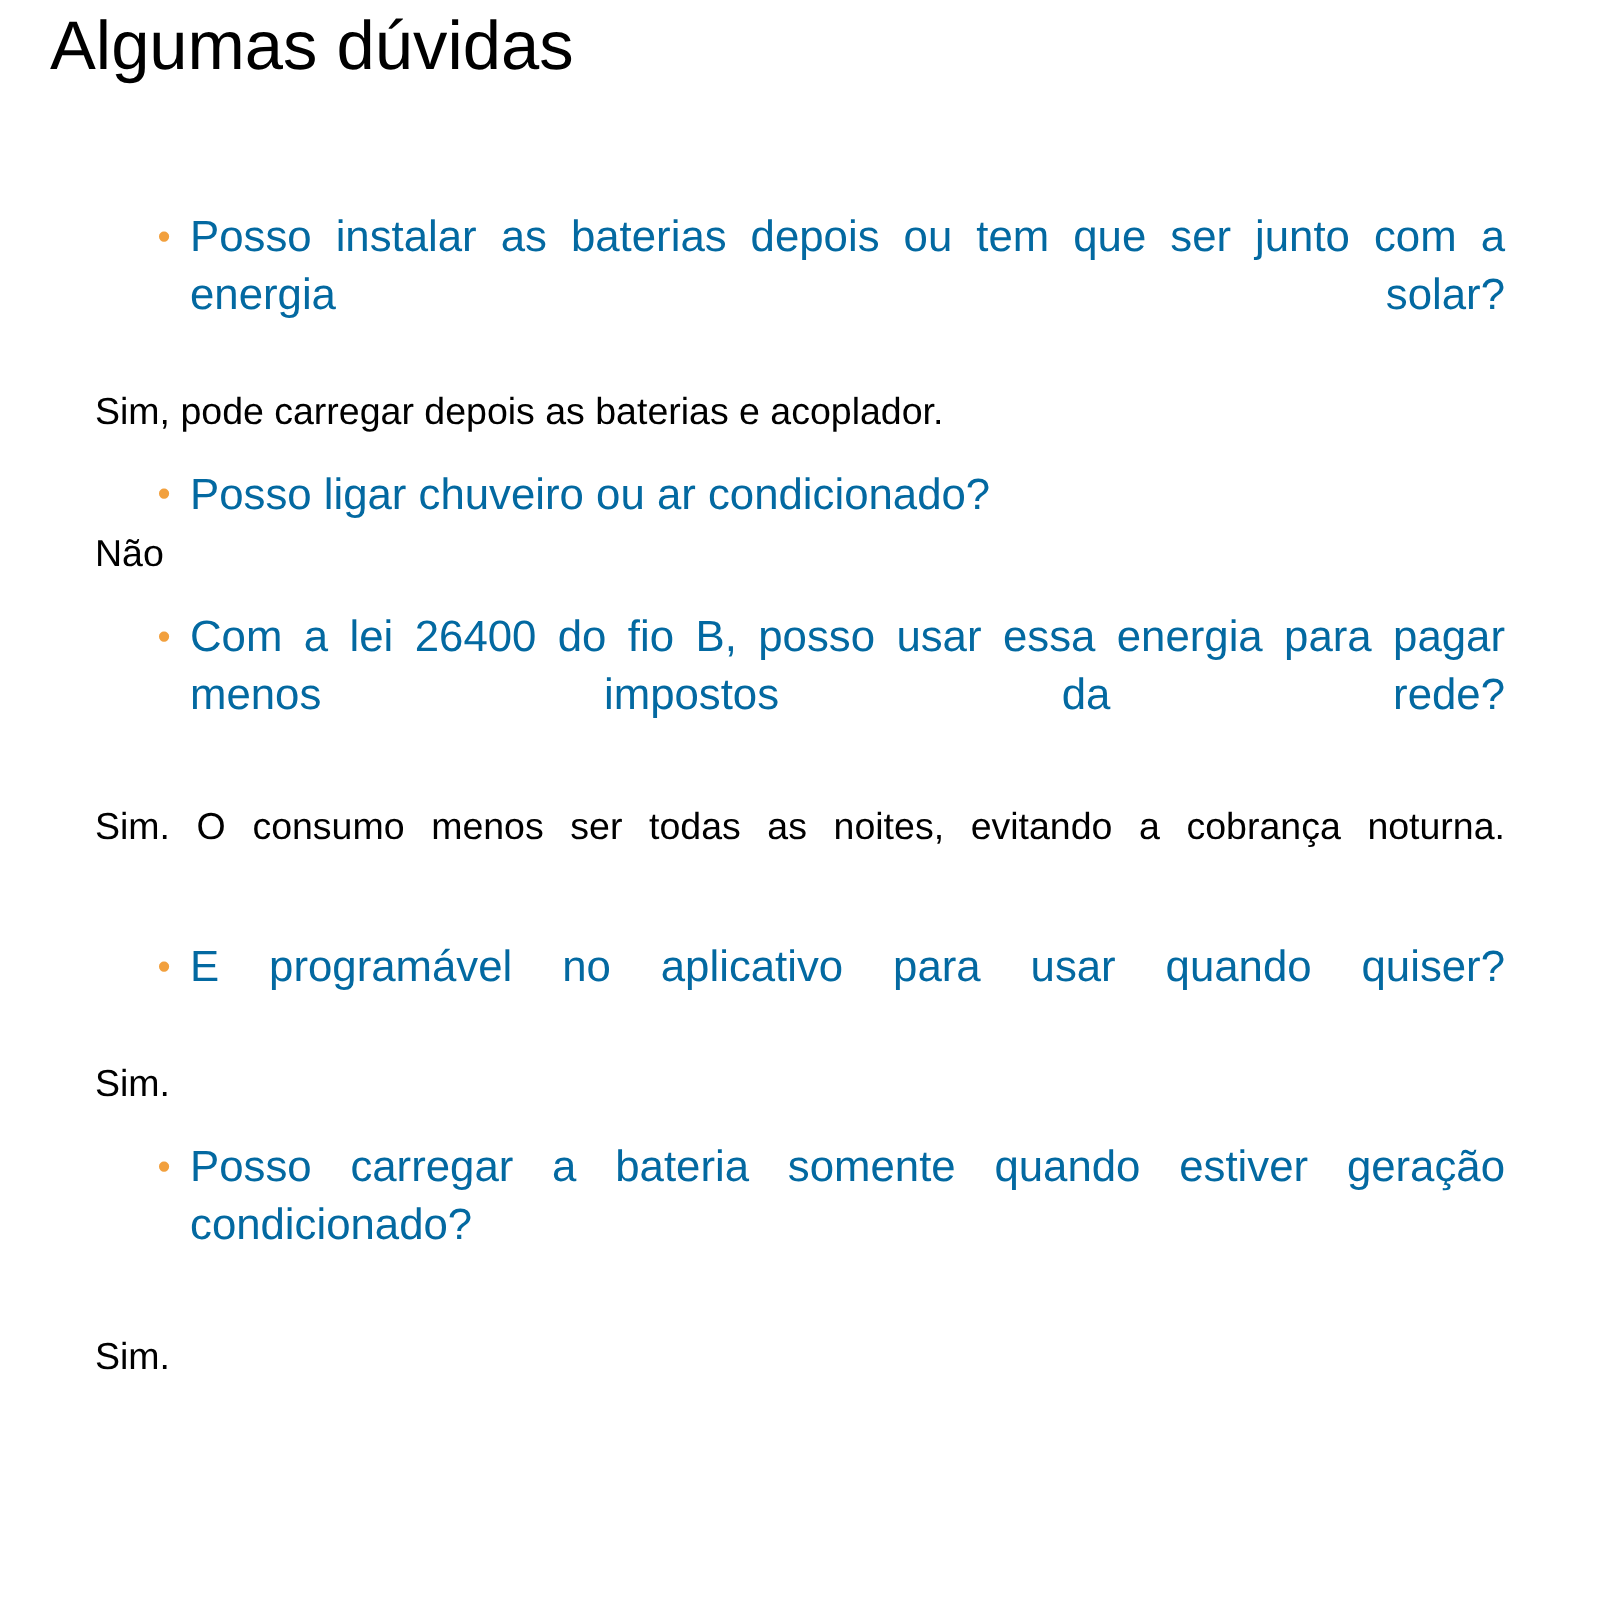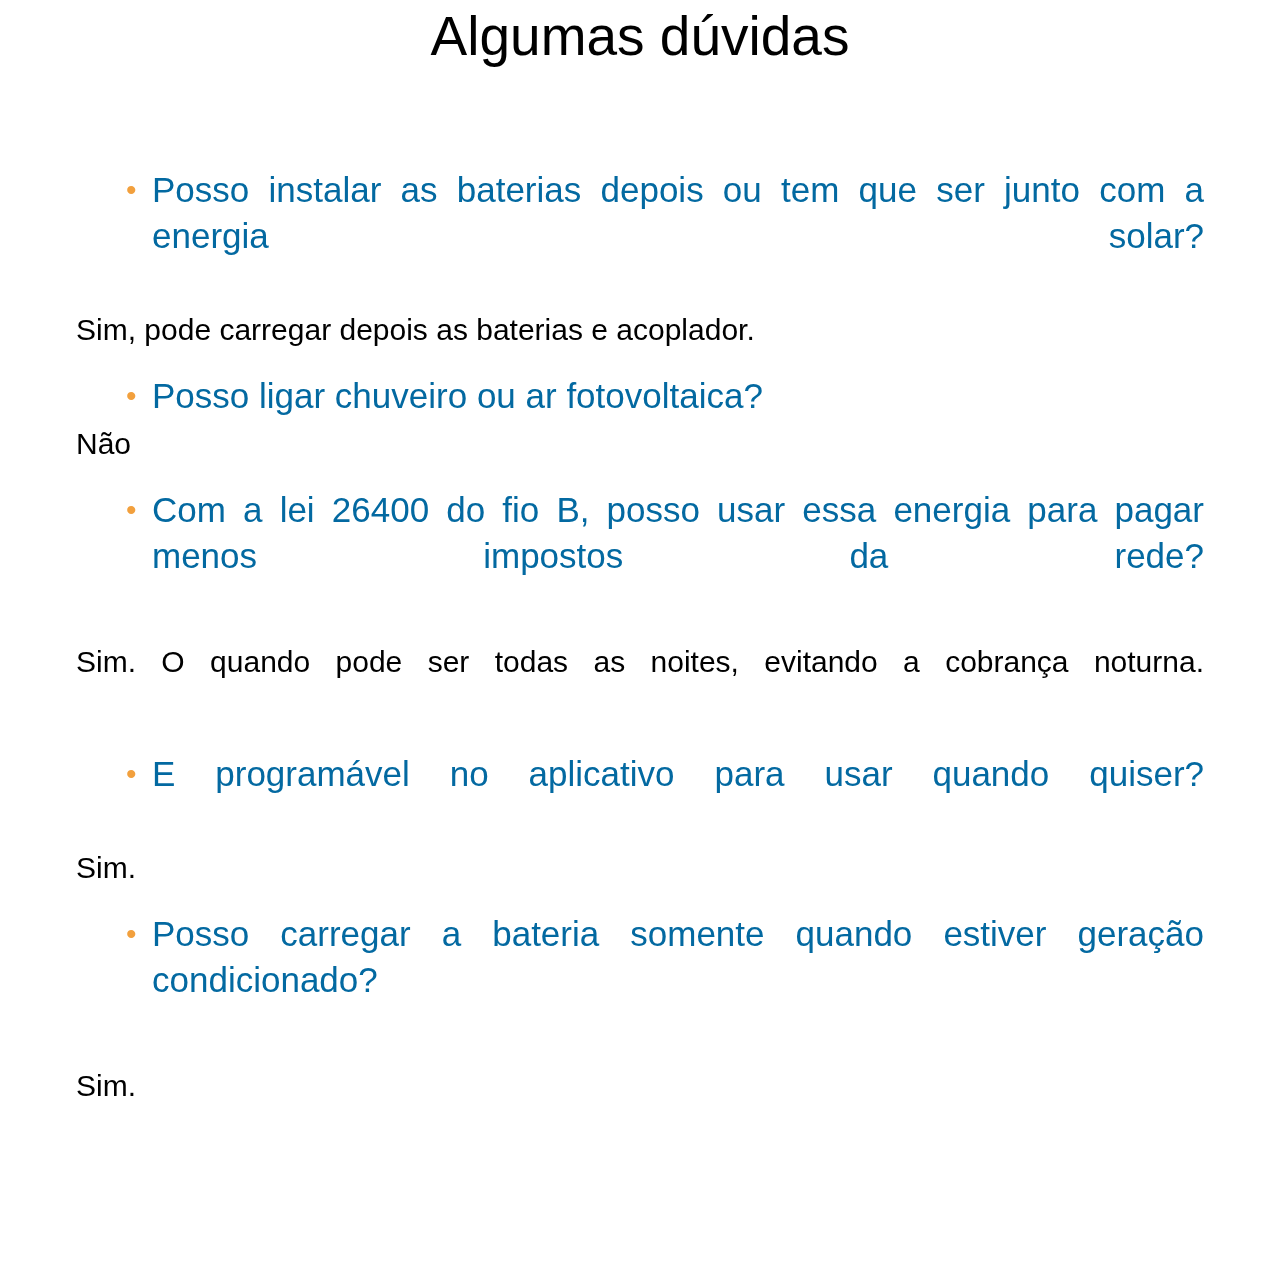--- a/index.html
+++ b/index.html
@@ -15,21 +15,20 @@
     overflow: hidden;
   }
   .slide {
     width: 1280px;
     height: 1280px;
     box-sizing: border-box;
     padding: 0;
     position: relative;
   }
   .slide-title {
-    text-align: center;
     font-size: 55px;
     font-weight: 400;
     line-height: 1.1;
     color: #000000;
     margin: 6px 0 0 0;
     padding: 0 40px;
   }
   .content {
     margin-top: 100px;
     padding: 0 76px 0 76px;
@@ -97,31 +96,31 @@
       <div class="question-row">
         <span class="bullet">•</span>
         <span class="question-text justified">Posso instalar as baterias depois ou tem que ser junto com a energia solar?</span>
       </div>
       <p class="answer-text">Sim, pode carregar depois as baterias e acoplador.</p>
     </div>
 
     <div class="qa-block gap-md">
       <div class="question-row">
         <span class="bullet">•</span>
-        <span class="question-text">Posso ligar chuveiro ou ar fotovoltaica?</span>
+        <span class="question-text">Posso ligar chuveiro ou ar condicionado?</span>
       </div>
       <p class="answer-text">Não</p>
     </div>
 
     <div class="qa-block gap-md">
       <div class="question-row">
         <span class="bullet">•</span>
         <span class="question-text justified">Com a lei 26400 do fio B, posso usar essa energia para pagar menos impostos da rede?</span>
       </div>
-      <p class="answer-text justified gap-sm">Sim. O quando pode ser todas as noites, evitando a cobrança noturna.</p>
+      <p class="answer-text justified gap-sm">Sim. O consumo menos ser todas as noites, evitando a cobrança noturna.</p>
     </div>
 
     <div class="qa-block gap-md">
       <div class="question-row">
         <span class="bullet">•</span>
         <span class="question-text justified">E programável no aplicativo para usar quando quiser?</span>
       </div>
       <p class="answer-text">Sim.</p>
     </div>
 

